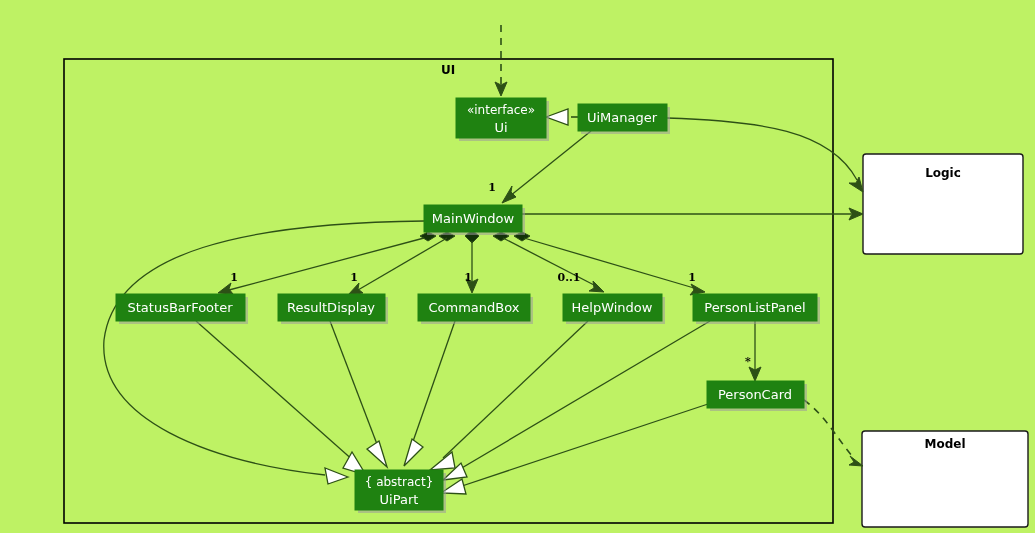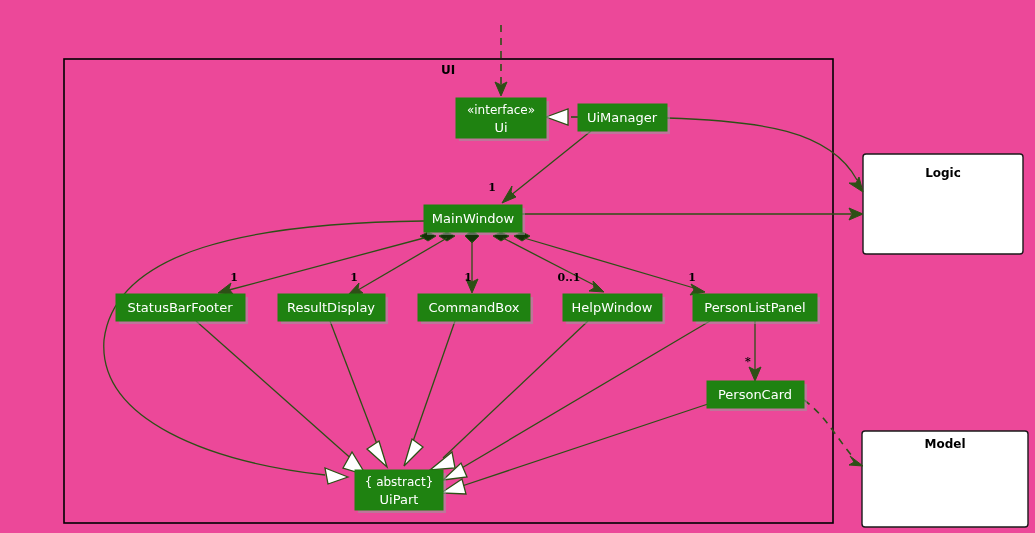--- a/index.html
+++ b/index.html
@@ -4,21 +4,21 @@
 <style>
   html, body {
     margin: 0;
     padding: 0;
     background: #ffffff;
   }
   #canvas {
     position: relative;
     width: 1035px;
     height: 533px;
-    background: #ec4899;
+    background: #bef264;
     font-family: "DejaVu Sans", sans-serif;
     overflow: hidden;
   }
   svg.diagram {
     position: absolute;
     left: 0;
     top: 0;
     width: 1035px;
     height: 533px;
   }

